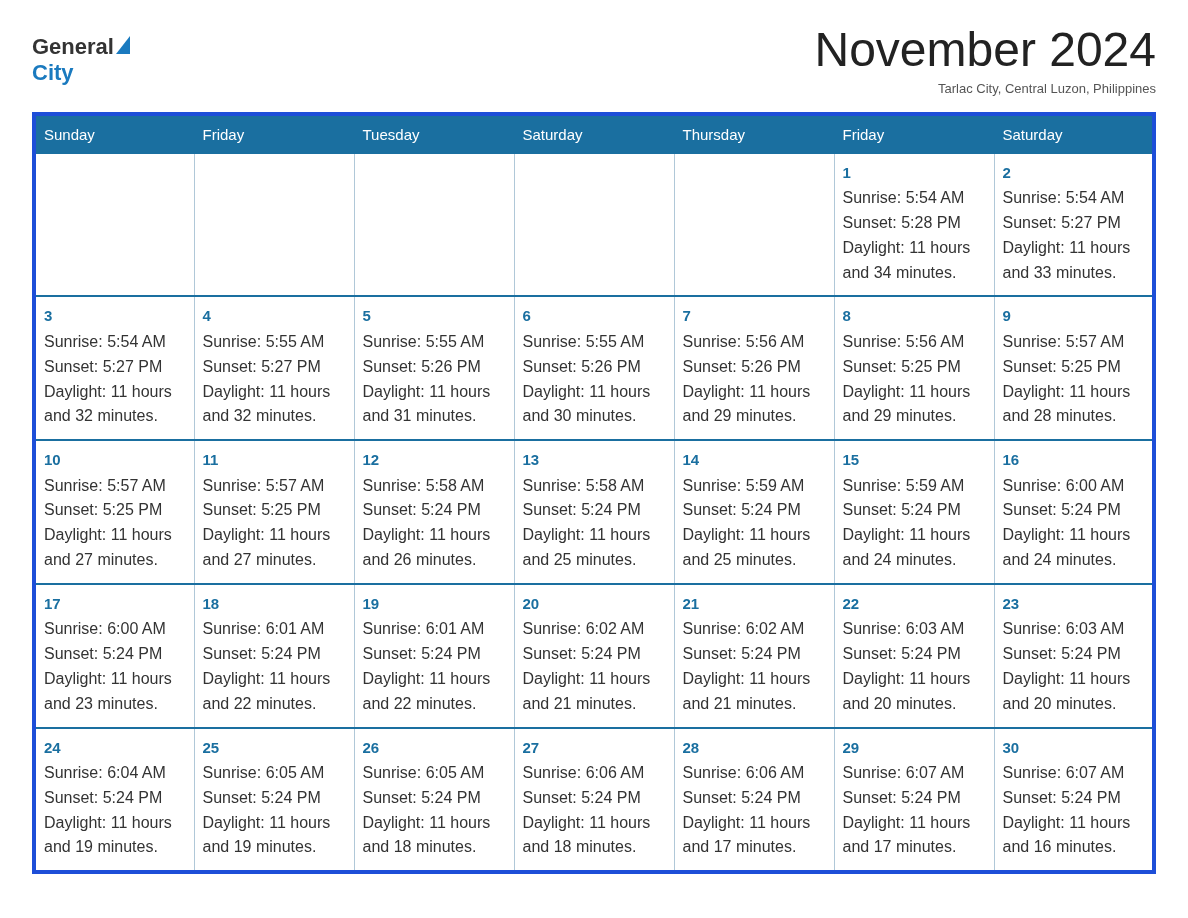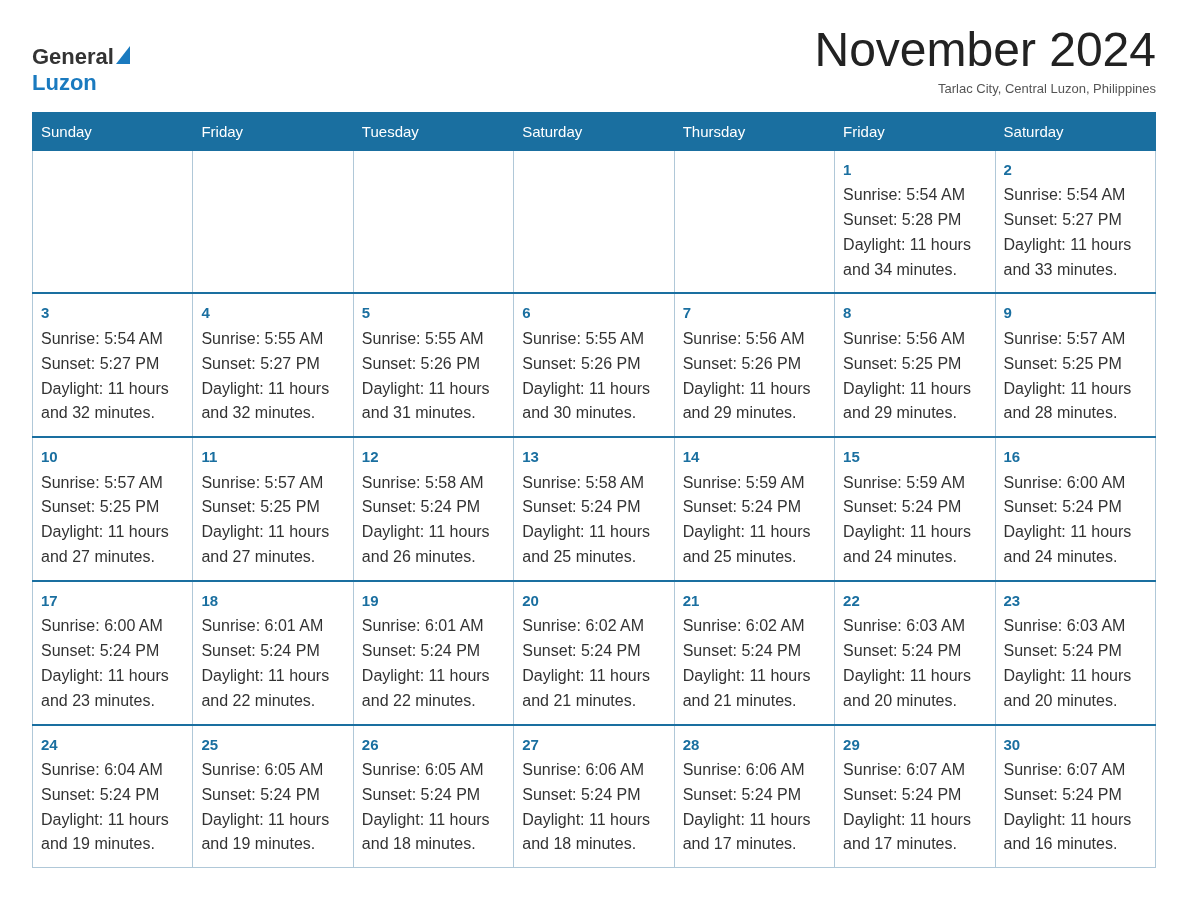--- a/index.html
+++ b/index.html
@@ -6,21 +6,21 @@
     body {
       font-family: Arial, sans-serif;
       background: #fff;
       padding: 24px 32px;
       width: 1188px;
       min-height: 918px;
     }
     .header {
       display: flex;
       justify-content: space-between;
-      align-items: flex-end;
+      align-items: center;
       margin-bottom: 16px;
     }
     .logo {
       display: flex;
       align-items: center;
       gap: 4px;
     }
     .logo-text-general {
       font-size: 22px;
       font-weight: bold;
@@ -50,21 +50,21 @@
       line-height: 1.1;
     }
     .location-title {
       font-size: 13px;
       color: #555;
       margin-top: 4px;
     }
     .calendar {
       width: 100%;
       border-collapse: collapse;
-      border: 1px solid #1d4ed8;
+      border: 4px solid #1d4ed8;
     }
     .calendar th {
       background-color: #1a6fa0;
       color: #fff;
       padding: 10px 8px;
       font-size: 15px;
       font-weight: normal;
       text-align: left;
       border: 1px solid #1a6fa0;
     }
@@ -100,21 +100,21 @@
 </head>
 <body>
 
 <div class="header">
   <div class="logo">
     <div style="display:flex;flex-direction:column;align-items:flex-start;">
       <div style="display:flex;align-items:center;">
         <span class="logo-text-general">General</span>
         <div class="logo-triangle"></div>
       </div>
-      <span class="logo-text-blue">Luzon</span>
+      <span class="logo-text-blue">City</span>
     </div>
   </div>
   <div class="title-block">
     <div class="month-title">November 2024</div>
     <div class="location-title">Tarlac City, Central Luzon, Philippines</div>
   </div>
 </div>
 
 <table class="calendar">
   <thead>

